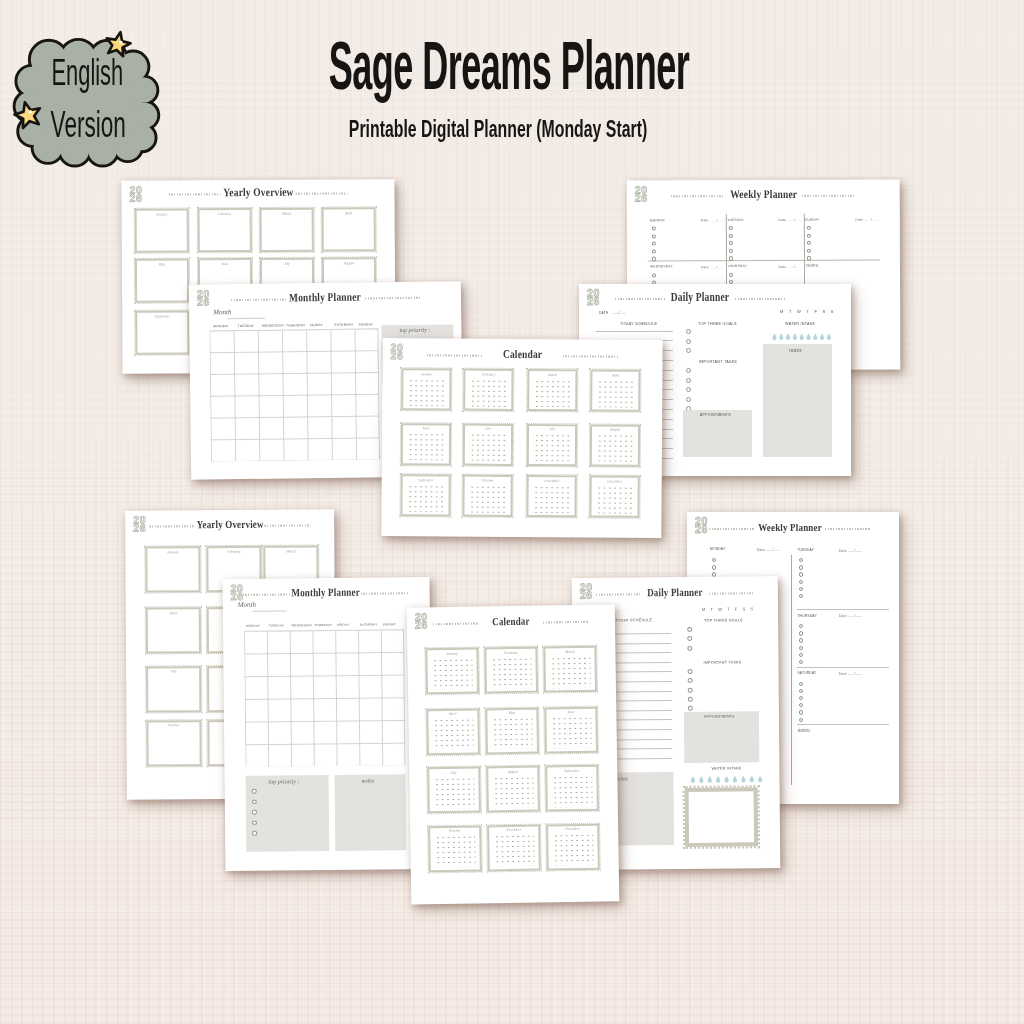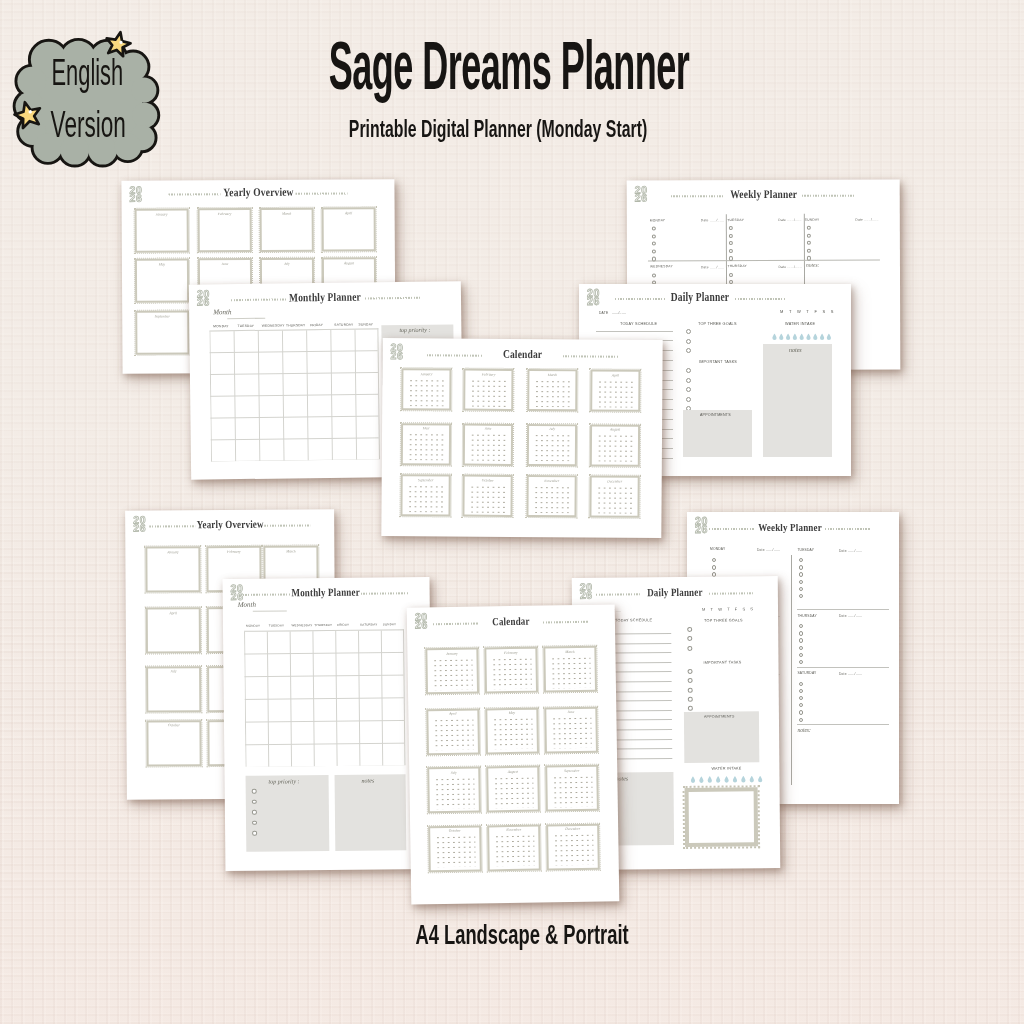--- a/index.html
+++ b/index.html
@@ -765,14 +765,13 @@
 <path d="M0,-15 L4.1,-5 L14.6,-4.4 L6.3,2.4 L9.1,12.5 L0,6.8 L-9.1,12.5 L-6.3,2.4 L-14.6,-4.4 L-4.1,-5 Z" fill="#f9d87e" stroke="#171512" stroke-width="3" stroke-linejoin="round"></path>
 <circle cx="3.2" cy="-3.2" r="1.9" fill="#fff"></circle>
 </g>
 </g>
 </svg>
 
 <div class="hand" style="position:absolute;left:498px;top:115px;font-size:24px;transform:translateX(-50%)"><span style="display:inline-block;transform:scaleX(0.66);transform-origin:center">Printable Digital Planner (Monday Start)</span></div>
 
 <div class="hand" style="position:absolute;left:509px;top:26px;font-size:68px;transform:translateX(-50%) scaleX(1);letter-spacing:-1px"><span style="display:inline-block;transform:scaleX(0.53);transform-origin:center">Sage Dreams Planner</span></div>
 
-<div class="hand" style="position:absolute;left:522px;top:920px;font-size:27px;transform:translateX(-50%)"><span style="display:inline-block;transform:scaleX(0.68);transform-origin:center">A4 Landscape &amp; Portrait</span></div>
 </div>
 
 </body></html>

